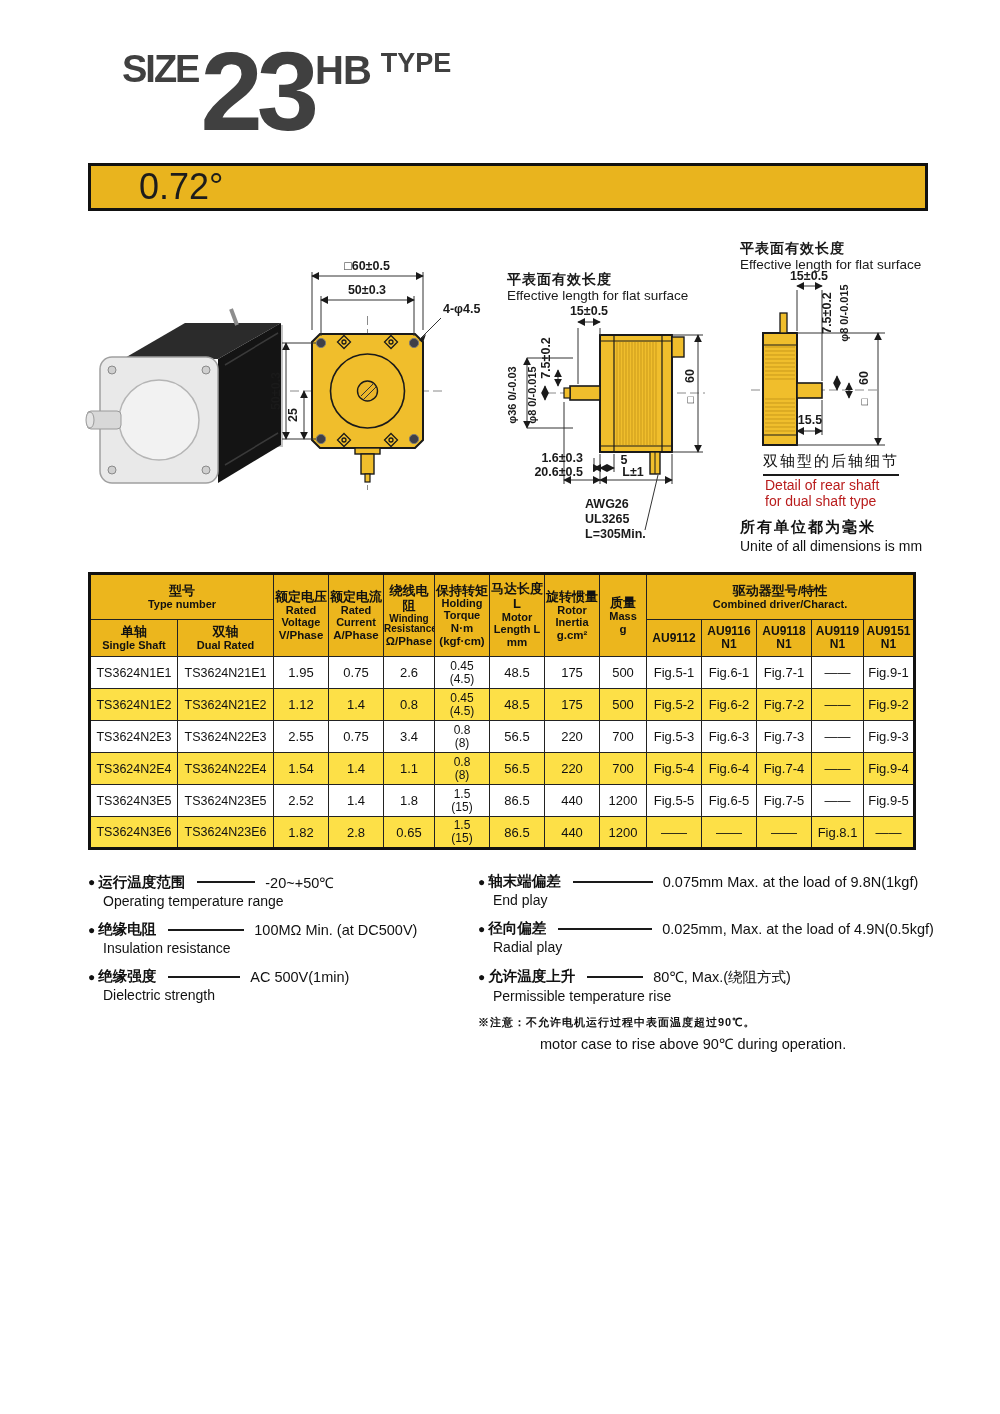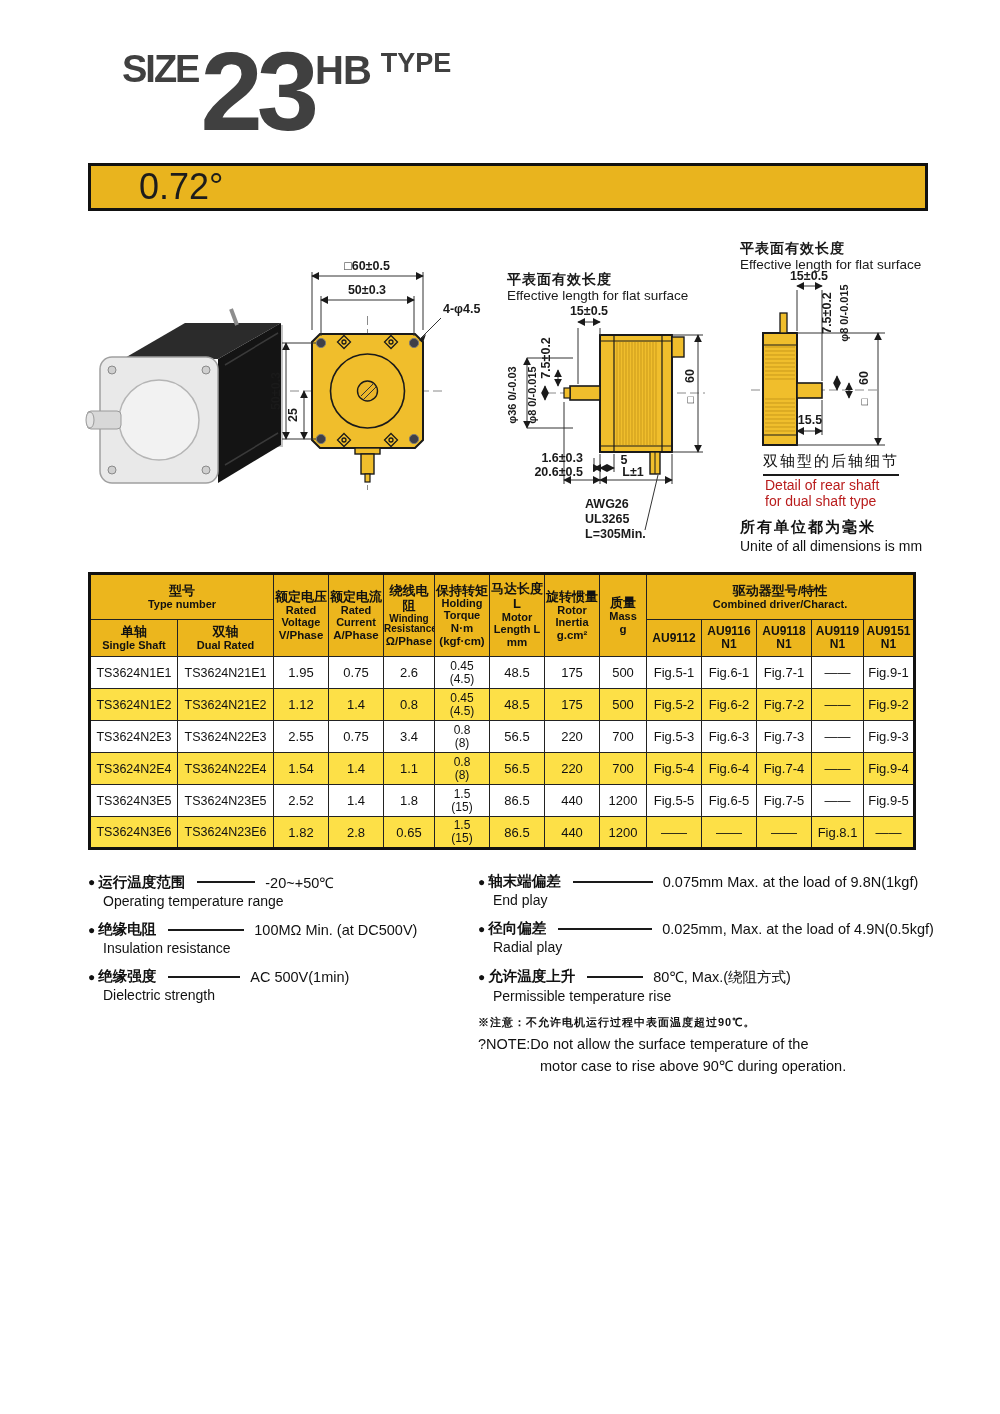--- a/index.html
+++ b/index.html
@@ -564,17 +564,16 @@
     <div class="note-item">
       <div class="note-line">
         <span class="bullet">●</span>
         <span>允许温度上升</span>
         <span class="ndash" style="width:56px"></span>
         <span class="nval">80℃, Max.(绕阻方式)</span>
       </div>
       <div class="note-en">Permissible temperature rise</div>
     </div>
     <div class="warning-cn">※注意：不允许电机运行过程中表面温度超过90℃。</div>
-    <div class="note-en1">?NOTE:Do not allow the surface temperature of the</div>
     <div class="note-en2">motor case to rise above 90℃ during operation.</div>
   </div>
 
 </div>
 
 </body></html>

